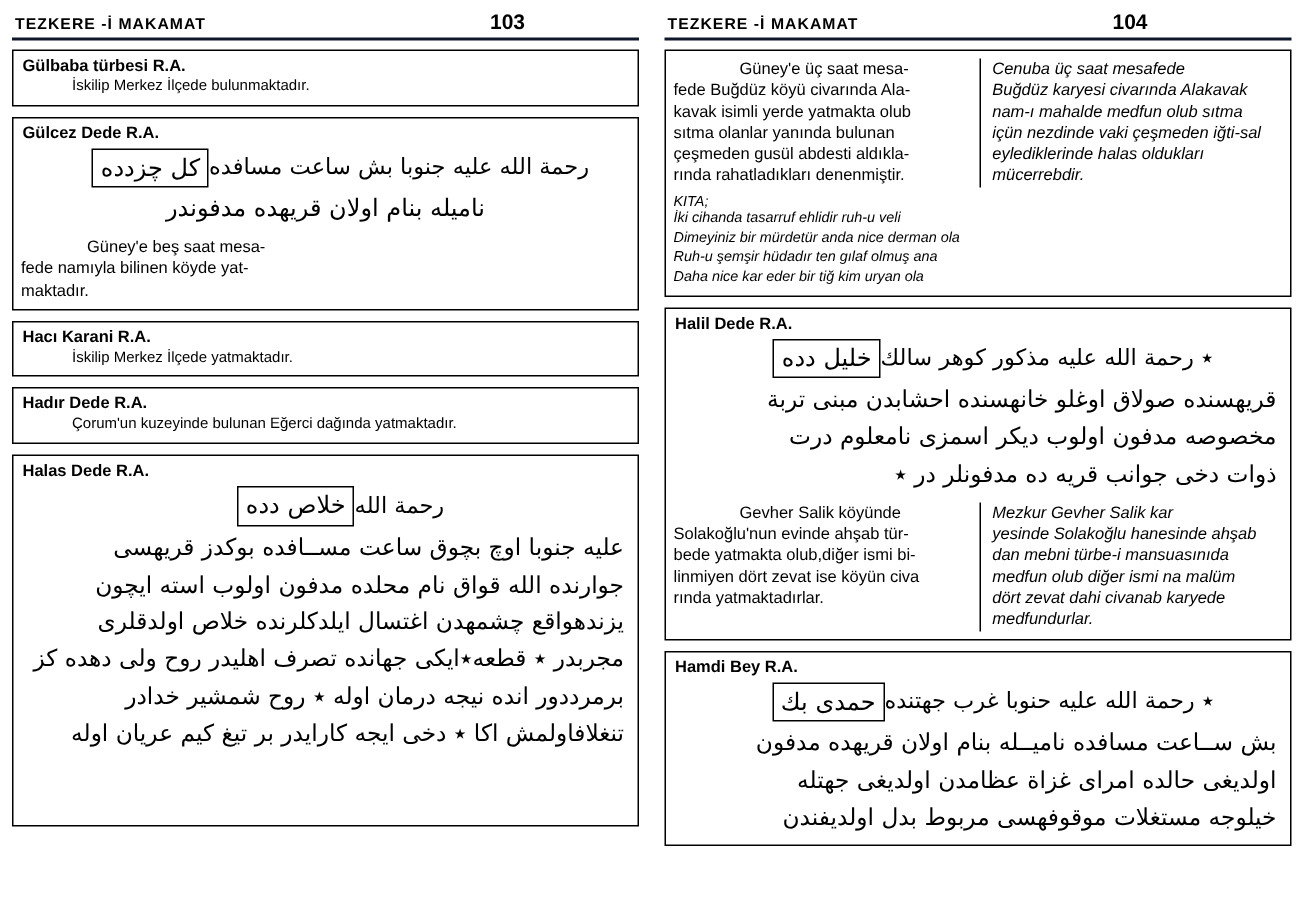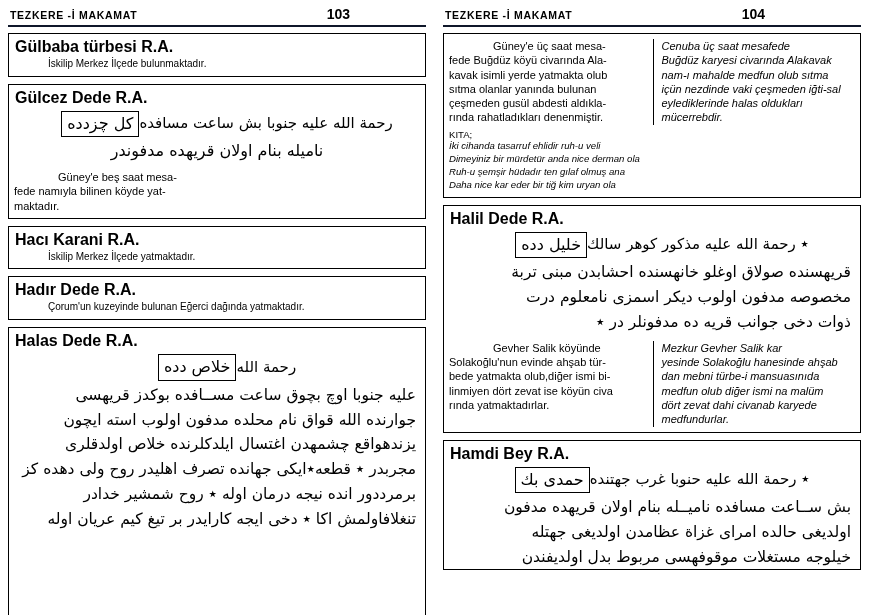--- a/index.html
+++ b/index.html
@@ -45,21 +45,21 @@
   .page-right .rh-page { padding-right: 90px; }
 
   .block {
     border: 1.3px solid #000;
     margin-bottom: 7px;
     padding: 3px 5px 5px 5px;
     box-sizing: border-box;
   }
 
   .entry-title {
-    font-size: 16px;
+    font-size: 11px;
     font-weight: 700;
     margin: 1px 0 2px 1px;
   }
   .entry-note {
     font-size: 10px;
     margin-left: 34px;
     line-height: 1.25;
   }
 
   
@@ -109,20 +109,21 @@
   .twocol .col.left { text-align: justify; }
   .twocol .col.right {
     font-style: italic;
     text-align: justify;
     border-left: 1px solid #000;
     padding-left: 8px;
   }
   .indent1 { text-indent: 44px; }
 
   .kita-label {
+    font-style: italic;
     font-size: 9.6px;
     margin-top: 4px;
   }
   .verse {
     font-style: italic;
     font-size: 9.6px;
     line-height: 1.35;
   }
   .clip { overflow: hidden; }
 </style>
@@ -157,21 +158,21 @@
   <div class="block">
     <div class="entry-title">Hacı Karani R.A.</div>
     <div class="entry-note">İskilip Merkez İlçede yatmaktadır.</div>
   </div>
 
   <div class="block">
     <div class="entry-title">Hadır Dede R.A.</div>
     <div class="entry-note">Çorum'un kuzeyinde bulunan Eğerci dağında yatmaktadır.</div>
   </div>
 
-  <div class="block clip" style="height:302px">
+  <div class="block clip" style="height:248px">
     <div class="entry-title">Halas Dede R.A.</div>
     <div class="arabic boxed-head">
       <span class="hdr-tail">رحمة الله</span><span class="hdr-box">خلاص دده</span>
     </div>
     <div class="arabic body">عليه جنوبا اوچ بچوق ساعت مســافده بوكدز قریهسی</div>
     <div class="arabic body">جوارنده الله قواق نام محلده مدفون اولوب استه ایچون</div>
     <div class="arabic body">یزندهواقع چشمهدن اغتسال ایلدكلرنده خلاص اولدقلری</div>
     <div class="arabic body">مجربدر ٭ قطعه٭ایكی جهانده تصرف اهلیدر روح ولی دهده كز</div>
     <div class="arabic body">برمرددور انده نیجه درمان اوله ٭ روح شمشیر خدادر</div>
     <div class="arabic body">تنغلافاولمش اكا ٭ دخی ایجه كارایدر بر تیغ كیم عریان اوله</div>

